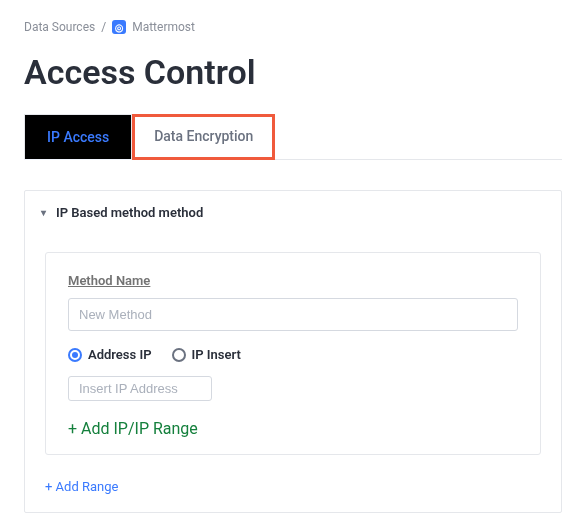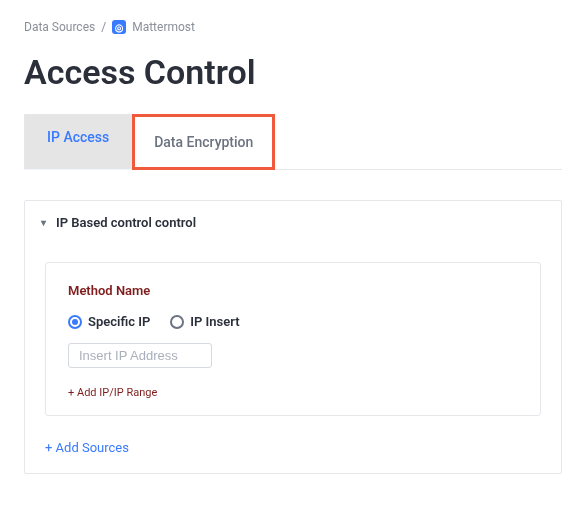--- a/index.html
+++ b/index.html
@@ -47,28 +47,28 @@
     font-size: 14px;
     color: #6b7280;
     cursor: pointer;
     font-weight: 500;
     border: 1px solid transparent;
     border-bottom: none;
     position: relative;
   }
   .tab.active {
     color: #3a7afe;
-    background: #e5e5e5;
+    background: #000000;
     border: 1px solid #e5e7eb;
     border-bottom: 1px solid #f2f6ff;
     margin-bottom: -1px;
   }
   .tab.highlighted {
     border: 3px solid #f05a3c;
-    padding: 17px 19px;
+    padding: 11px 19px;
     margin-bottom: -1px;
     text-align: center;
   }
   .panel {
     margin-top: 30px;
     border: 1px solid #e5e7eb;
     border-radius: 2px;
   }
   .panel-header {
     display: flex;
@@ -87,23 +87,24 @@
   }
   .inner-card {
     margin: 18px 20px 10px 20px;
     border: 1px solid #e5e7eb;
     border-radius: 3px;
     padding: 20px 22px 16px 22px;
   }
   .field-label {
     font-size: 13px;
     font-weight: 600;
-    color: #7f1d1d;
+    color: #737373;
     margin-bottom: 10px;
     display: block;
+    text-decoration: underline;
   }
   .text-input {
     width: 100%;
     padding: 8px 10px;
     font-size: 13px;
     border: 1px solid #d5d9e0;
     border-radius: 3px;
     color: #333;
   }
   .text-input::placeholder { color: #aab0bb; }
@@ -144,22 +145,22 @@
   .ip-input {
     width: 144px;
     padding: 4px 10px;
     font-size: 13px;
     border: 1px solid #d5d9e0;
     border-radius: 3px;
   }
   .ip-input::placeholder { color: #aab0bb; }
   .add-sub {
     margin-top: 18px;
-    font-size: 11px;
-    color: #7f1d1d;
+    font-size: 16px;
+    color: #15803d;
     cursor: pointer;
   }
   .add-method {
     padding: 14px 20px 18px 20px;
     font-size: 13px;
     color: #3a7afe;
     cursor: pointer;
   }
 </style>
 </head>
@@ -175,36 +176,37 @@
 <h1 class="page-title">Access Control</h1>
 
 <div class="tabs">
   <div class="tab active">IP Access</div>
   <div class="tab highlighted">Data Encryption</div>
 </div>
 
 <div class="panel">
   <div class="panel-header">
     <span class="chevron">▾</span>
-    <span>IP Based control control</span>
+    <span>IP Based method method</span>
   </div>
 
   <div class="inner-card">
     <label class="field-label">Method Name</label>
+    <input class="text-input" type="text" placeholder="New Method" style="">
 
     <div class="radio-row">
       <div class="radio-opt">
         <span class="radio-circle selected"></span>
-        <span>Specific IP</span>
+        <span>Address IP</span>
       </div>
       <div class="radio-opt">
         <span class="radio-circle"></span>
         <span>IP Insert</span>
       </div>
     </div>
 
     <input class="ip-input" type="text" placeholder="Insert IP Address" style="">
 
     <div class="add-sub">+ Add IP/IP Range</div>
   </div>
 
-  <div class="add-method">+ Add Sources</div>
+  <div class="add-method">+ Add Range</div>
 </div>
 
 </body></html>

